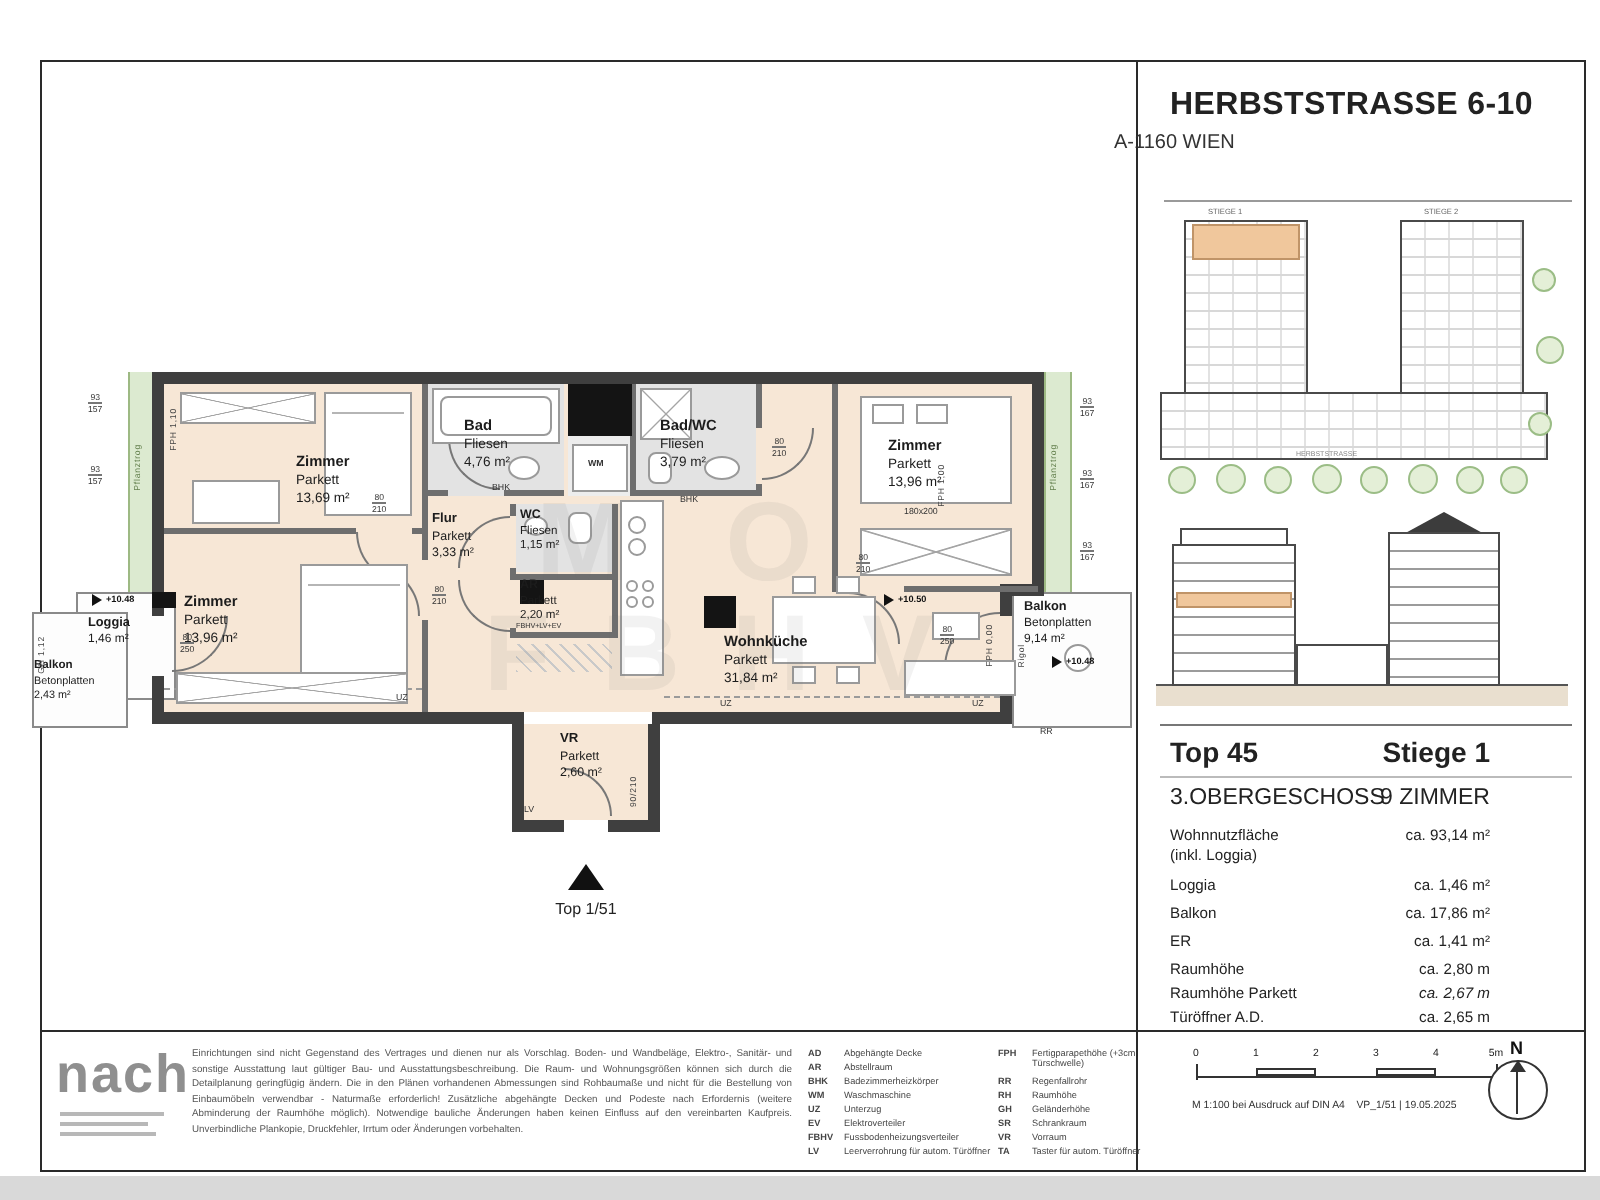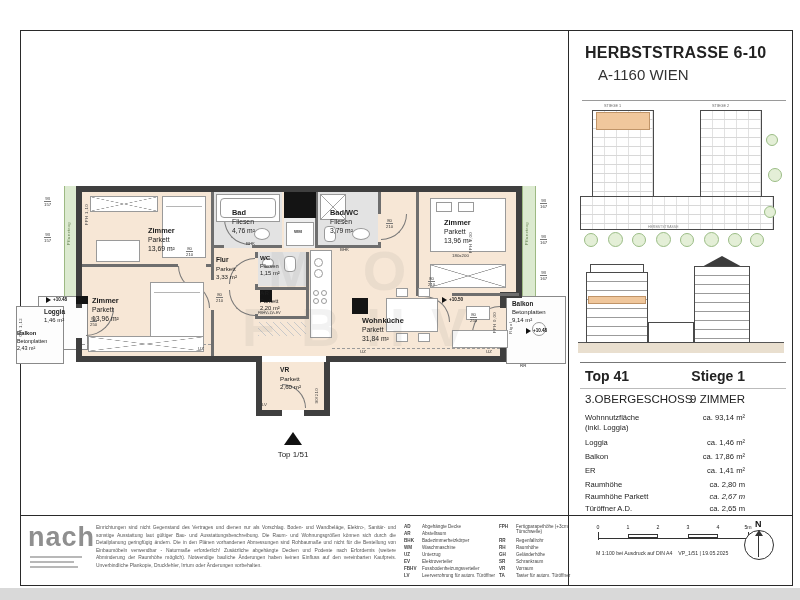--- a/index.html
+++ b/index.html
@@ -40,21 +40,21 @@
   .dstack{position:absolute;font-size:4.3px;line-height:1.2;text-align:center;color:#333;z-index:6;}
   .dstack .b{display:block;border-top:1px solid #777;}
   .vt{position:absolute;writing-mode:vertical-rl;transform:rotate(180deg);font-size:4.3px;color:#444;z-index:6;letter-spacing:.4px;}
   .vtg{color:#64804e;}
   .lvl{position:absolute;font-size:4.6px;color:#111;z-index:7;font-weight:bold;}
   .lvl:before{content:"";display:inline-block;width:0;height:0;border-left:5px solid #111;border-top:3px solid transparent;border-bottom:3px solid transparent;margin-right:2px;vertical-align:middle;}
   .wm{position:absolute;font-weight:bold;color:rgba(110,110,110,0.09);z-index:5;white-space:nowrap;}
   .entry-tri{position:absolute;width:0;height:0;border-left:9px solid transparent;border-right:9px solid transparent;border-bottom:13px solid #111;}
   
   .title1{position:absolute;left:585px;top:44px;font-size:16px;font-weight:bold;letter-spacing:.2px;}
-  .title2{position:absolute;left:598px;top:66px;font-size:15px;color:#333;}
+  .title2{position:absolute;left:557px;top:66px;font-size:10px;color:#333;}
   .pline{position:absolute;background:#9a9a9a;height:1px;}
   .bigrow{position:absolute;font-weight:bold;font-size:14px;}
   .midrow{position:absolute;font-size:11.5px;}
   .mlabel{position:absolute;left:585px;font-size:7.6px;color:#222;}
   .mvalue{position:absolute;left:585px;width:160px;text-align:right;font-size:7.6px;color:#222;}
   
   .wing{position:absolute;border:1.5px solid #4a4a4a;background:
      repeating-linear-gradient(to bottom, transparent 0 8px, #d8d8d8 8px 9px),
      repeating-linear-gradient(to right, transparent 0 11px, #e2e2e2 11px 12px),#fff;box-sizing:border-box;}
   .unitmark{position:absolute;background:#f0c79c;border:1px solid #c09468;box-sizing:border-box;z-index:3;}
@@ -359,21 +359,21 @@
       <div class="ground" style="left:578px;top:342px;width:206px;height:10px;"></div>
       <div class="sect" style="left:590px;top:264px;width:54px;height:10px;"></div>
       <div class="sect" style="left:586px;top:272px;width:62px;height:71px;"></div>
       <div class="unitmark" style="left:588px;top:296px;width:58px;height:8px;"></div>
       <div class="abs" style="left:700px;top:256px;width:0;height:0;border-left:22px solid transparent;border-right:22px solid transparent;border-bottom:12px solid #3c3c3c;"></div>
       <div class="sect" style="left:694px;top:266px;width:56px;height:77px;"></div>
       <div class="sect" style="left:648px;top:322px;width:46px;height:21px;background:#fff;"></div>
     </div>
 
     <div class="pline" style="left:580px;top:362px;width:206px;background:#777;"></div>
-    <div class="bigrow" style="left:585px;top:368px;">Top 41</div>
+    <div class="bigrow" style="left:585px;top:368px;">Top 45</div>
     <div class="bigrow" style="left:585px;top:368px;width:160px;text-align:right;">Stiege 1</div>
     <div class="pline" style="left:580px;top:388px;width:206px;background:#bbb;"></div>
     <div class="midrow" style="left:585px;top:393px;">3.OBERGESCHOSS</div>
     <div class="midrow" style="left:585px;top:393px;width:160px;text-align:right;">9 ZIMMER</div>
 
     <div class="mlabel" style="top:413px;">Wohnnutzfläche</div>
     <div class="mlabel" style="top:423px;">(inkl. Loggia)</div>
     <div class="mvalue" style="top:413px;">ca. 93,14 m²</div>
     <div class="mlabel" style="top:438px;">Loggia</div>
     <div class="mvalue" style="top:438px;">ca. 1,46 m²</div>

